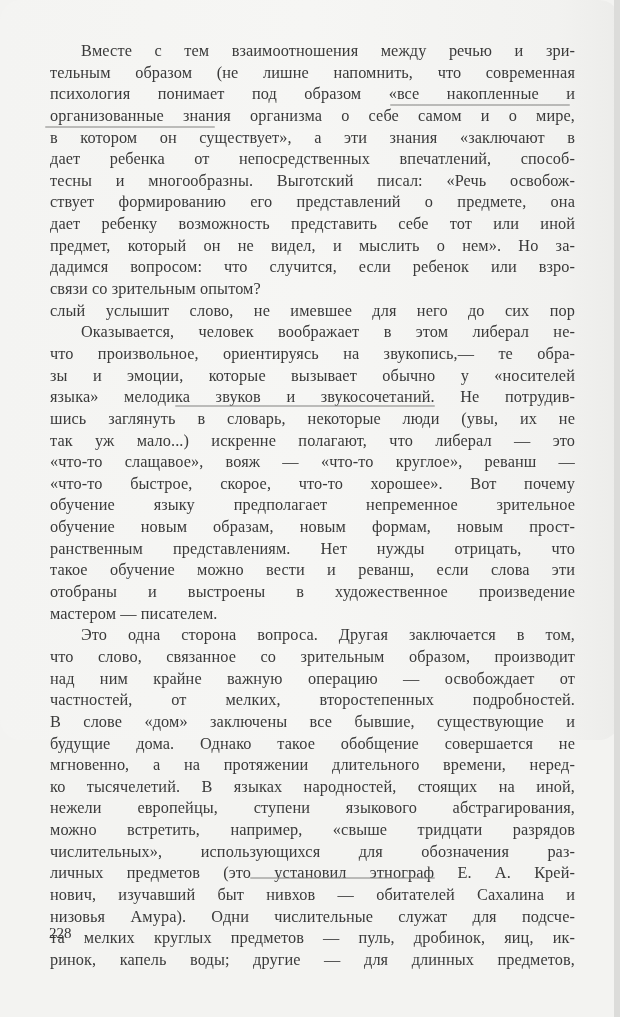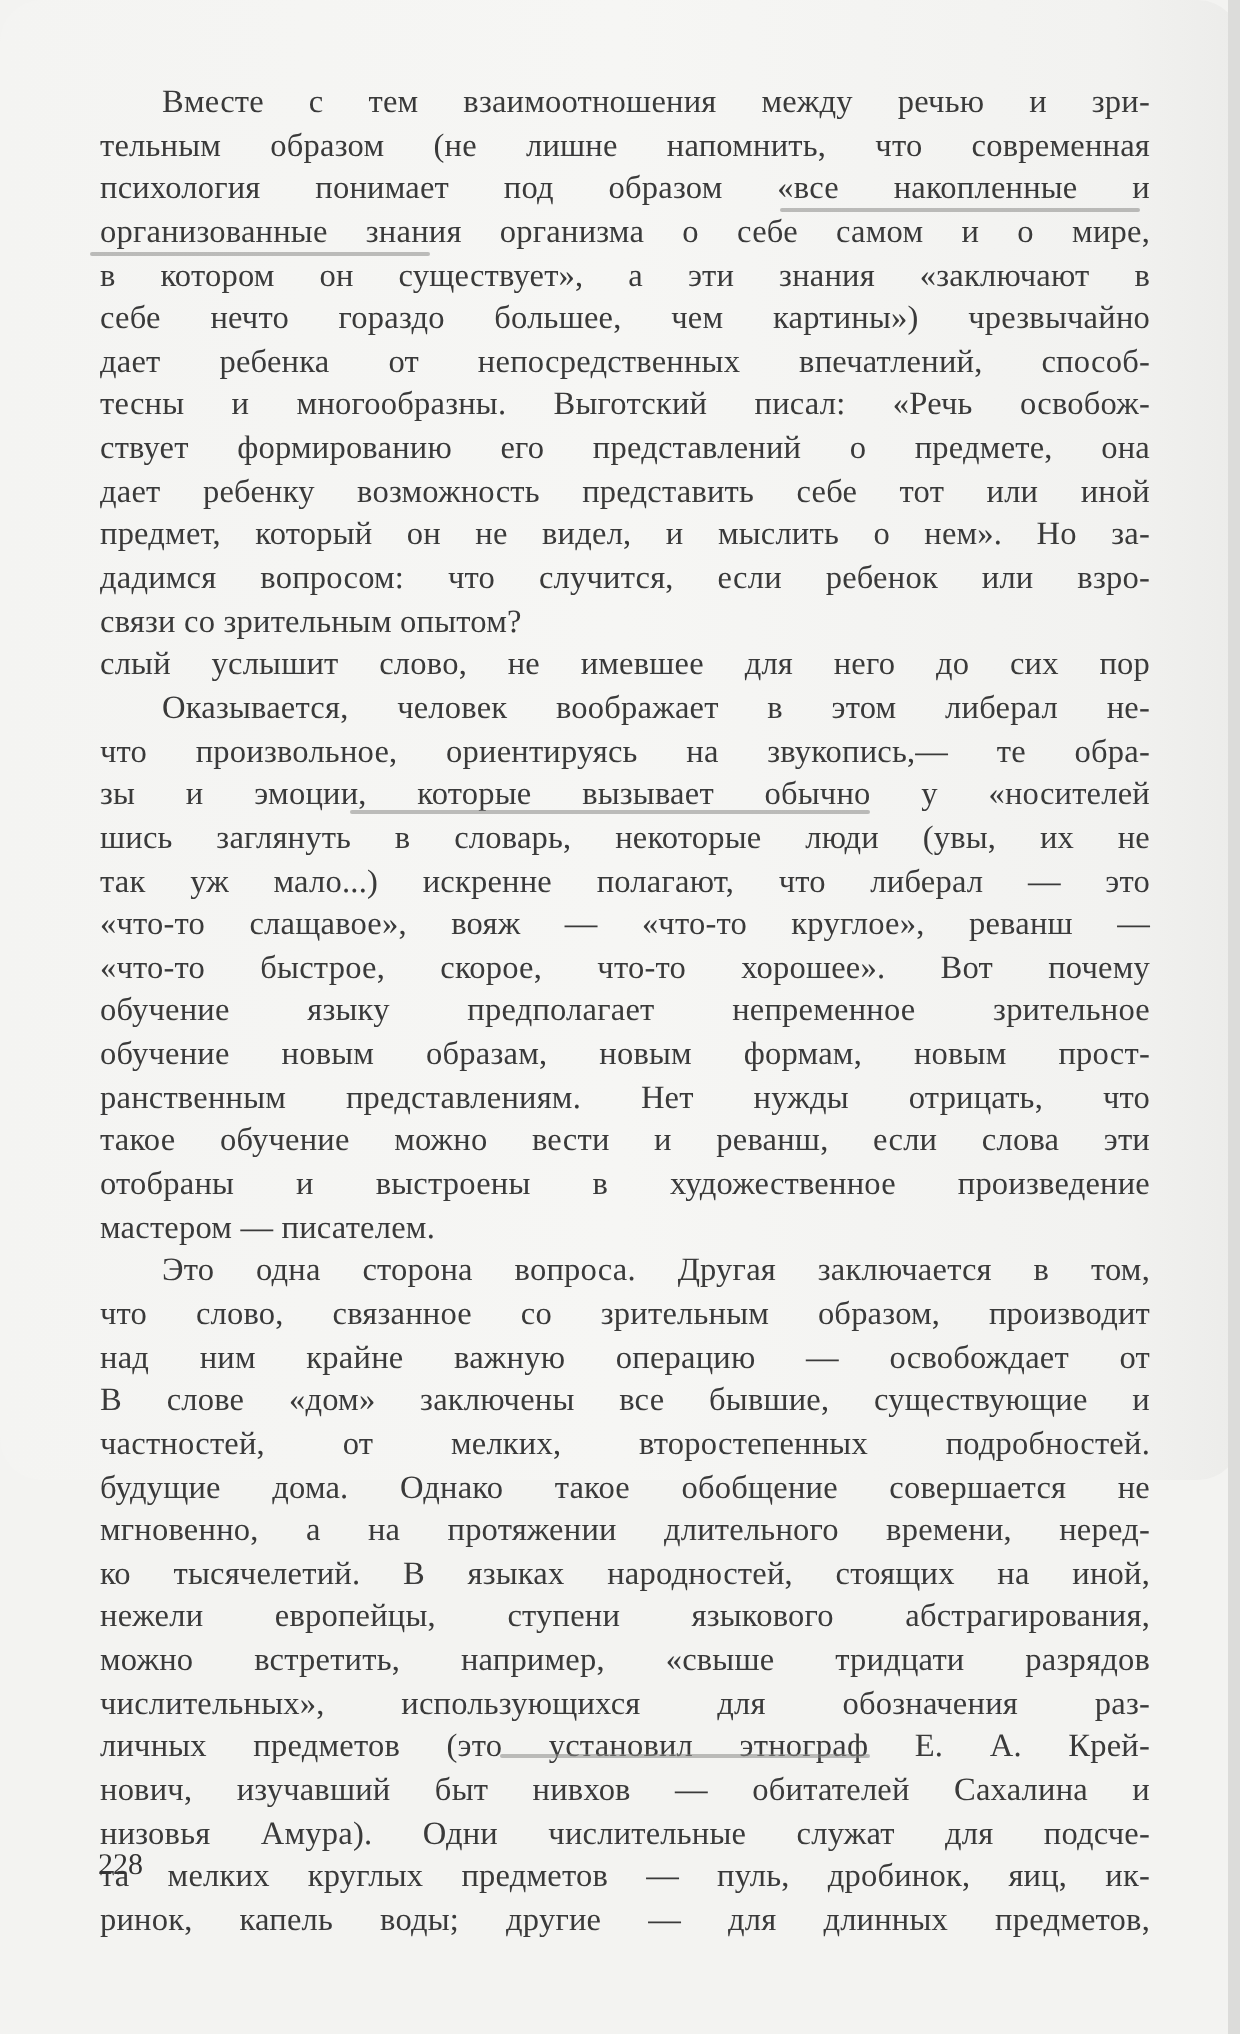--- a/index.html
+++ b/index.html
@@ -48,47 +48,47 @@
 
 <div class="page">
   <div class="edge-strip"></div>
 
   <div class="text-block">
     <span class="line indent">Вместе с тем взаимоотношения между речью и зри-</span>
     <span class="line">тельным образом (не лишне напомнить, что современная</span>
     <span class="line">психология понимает под образом «все накопленные и</span>
     <span class="line">организованные знания организма о себе самом и о мире,</span>
     <span class="line">в котором он существует», а эти знания «заключают в</span>
-    <span class="line">себе нечто гораздо большее, чем картины») чрезвычайно</span>
     <span class="line">дает ребенка от непосредственных впечатлений, способ-</span>
     <span class="line">тесны и многообразны. Выготский писал: «Речь освобож-</span>
     <span class="line">ствует формированию его представлений о предмете, она</span>
     <span class="line">дает ребенку возможность представить себе тот или иной</span>
     <span class="line">предмет, который он не видел, и мыслить о нем». Но за-</span>
     <span class="line">дадимся вопросом: что случится, если ребенок или взро-</span>
     <span class="line last">связи со зрительным опытом?</span>
     <span class="line">слый услышит слово, не имевшее для него до сих пор</span>
     <span class="line indent">Оказывается, человек воображает в этом либерал не-</span>
     <span class="line">что произвольное, ориентируясь на звукопись,— те обра-</span>
     <span class="line">зы и эмоции, которые вызывает обычно у «носителей</span>
+    <span class="line">языка» мелодика звуков и звукосочетаний. Не потрудив-</span>
     <span class="line">шись заглянуть в словарь, некоторые люди (увы, их не</span>
     <span class="line">так уж мало...) искренне полагают, что либерал — это</span>
     <span class="line">«что-то слащавое», вояж — «что-то круглое», реванш —</span>
     <span class="line">«что-то быстрое, скорое, что-то хорошее». Вот почему</span>
     <span class="line">обучение языку предполагает непременное зрительное</span>
     <span class="line">обучение новым образам, новым формам, новым прост-</span>
     <span class="line">ранственным представлениям. Нет нужды отрицать, что</span>
     <span class="line">такое обучение можно вести и реванш, если слова эти</span>
     <span class="line">отобраны и выстроены в художественное произведение</span>
     <span class="line last">мастером — писателем.</span>
     <span class="line indent">Это одна сторона вопроса. Другая заключается в том,</span>
     <span class="line">что слово, связанное со зрительным образом, производит</span>
     <span class="line">над ним крайне важную операцию — освобождает от</span>
+    <span class="line">частностей, от мелких, второстепенных подробностей.</span>
     <span class="line">В слове «дом» заключены все бывшие, существующие и</span>
-    <span class="line">частностей, от мелких, второстепенных подробностей.</span>
     <span class="line">будущие дома. Однако такое обобщение совершается не</span>
     <span class="line">мгновенно, а на протяжении длительного времени, неред-</span>
     <span class="line">ко тысячелетий. В языках народностей, стоящих на иной,</span>
     <span class="line">нежели европейцы, ступени языкового абстрагирования,</span>
     <span class="line">можно встретить, например, «свыше тридцати разрядов</span>
     <span class="line">числительных», использующихся для обозначения раз-</span>
     <span class="line">личных предметов (это установил этнограф Е. А. Крей-</span>
     <span class="line">нович, изучавший быт нивхов — обитателей Сахалина и</span>
     <span class="line">низовья Амура). Одни числительные служат для подсче-</span>
     <span class="line">та мелких круглых предметов — пуль, дробинок, яиц, ик-</span>

